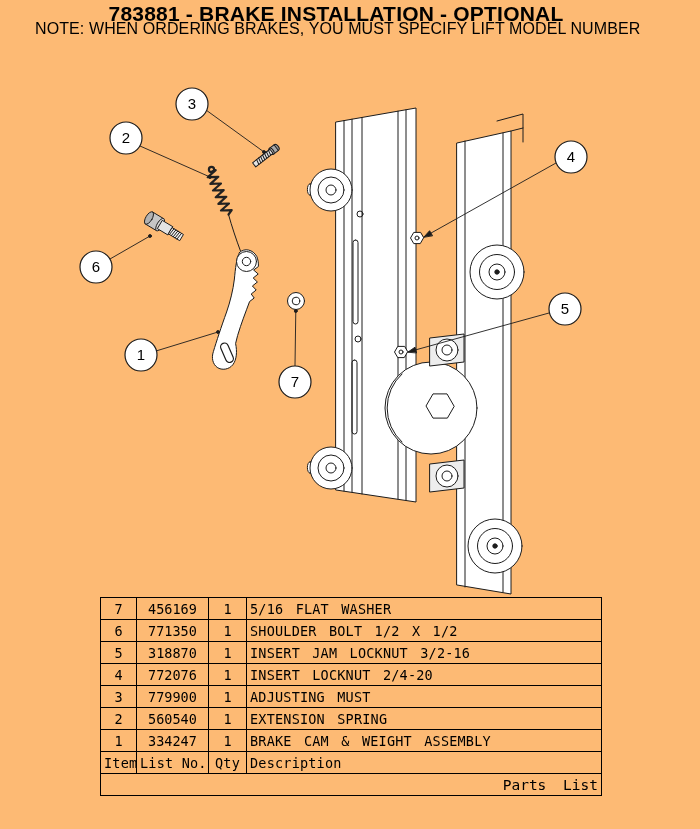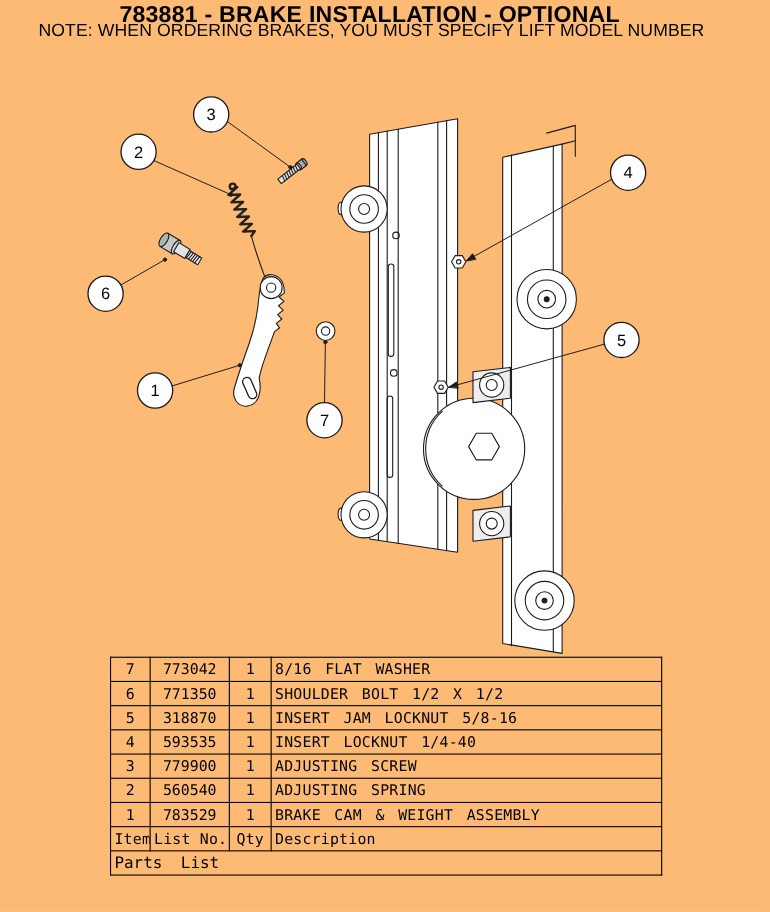--- a/index.html
+++ b/index.html
@@ -25,21 +25,21 @@
     font-family:"DejaVu Sans Mono","Liberation Mono",monospace;
     font-size:13.5px; color:#000;
   }
   table.parts td {
     border:1px solid #000; height:21px; padding:0 3px;
     overflow:hidden; white-space:nowrap;
   }
   td.c { text-align:center; }
   td.desc { text-align:left; word-spacing:4px; letter-spacing:0.2px; }
   tr.hdr td { letter-spacing:0.2px; }
-  tr.footer td { text-align:left; font-size:14.5px; word-spacing:8px; }
+  tr.footer td { text-align:right; font-size:14.5px; word-spacing:8px; }
 </style>
 </head>
 <body>
 
 <div class="page">
 
   <div class="title">783881 - BRAKE INSTALLATION - OPTIONAL</div>
   <div class="note">NOTE: WHEN ORDERING BRAKES, YOU MUST SPECIFY LIFT MODEL NUMBER</div>
 
   <svg class="diagram" width="700" height="596" viewBox="0 0 700 596">
@@ -234,57 +234,57 @@
   <table class="parts">
     <colgroup>
       <col style="width:36px">
         <col style="width:72px">
         <col style="width:38px">
         <col style="width:355px">
     </colgroup>
     <tbody>
       <tr>
         <td class="c">7</td>
-        <td class="c">773042</td>
-        <td class="c">1</td>
-        <td class="desc">8/16 FLAT WASHER</td>
+        <td class="c">456169</td>
+        <td class="c">1</td>
+        <td class="desc">5/16 FLAT WASHER</td>
       </tr>
       <tr>
         <td class="c">6</td>
         <td class="c">771350</td>
         <td class="c">1</td>
         <td class="desc">SHOULDER BOLT 1/2 X 1/2</td>
       </tr>
       <tr>
         <td class="c">5</td>
         <td class="c">318870</td>
         <td class="c">1</td>
-        <td class="desc">INSERT JAM LOCKNUT 5/8-16</td>
+        <td class="desc">INSERT JAM LOCKNUT 3/2-16</td>
       </tr>
       <tr>
         <td class="c">4</td>
-        <td class="c">593535</td>
-        <td class="c">1</td>
-        <td class="desc">INSERT LOCKNUT 1/4-40</td>
+        <td class="c">772076</td>
+        <td class="c">1</td>
+        <td class="desc">INSERT LOCKNUT 2/4-20</td>
       </tr>
       <tr>
         <td class="c">3</td>
         <td class="c">779900</td>
         <td class="c">1</td>
-        <td class="desc">ADJUSTING SCREW</td>
+        <td class="desc">ADJUSTING MUST</td>
       </tr>
       <tr>
         <td class="c">2</td>
         <td class="c">560540</td>
         <td class="c">1</td>
-        <td class="desc">ADJUSTING SPRING</td>
-      </tr>
-      <tr>
-        <td class="c">1</td>
-        <td class="c">783529</td>
+        <td class="desc">EXTENSION SPRING</td>
+      </tr>
+      <tr>
+        <td class="c">1</td>
+        <td class="c">334247</td>
         <td class="c">1</td>
         <td class="desc">BRAKE CAM &amp; WEIGHT ASSEMBLY</td>
       </tr>
       <tr class="hdr">
         <td class="c">Item</td>
         <td class="c">List No.</td>
         <td class="c">Qty</td>
         <td class="desc">Description</td>
       </tr>
       <tr class="footer">

